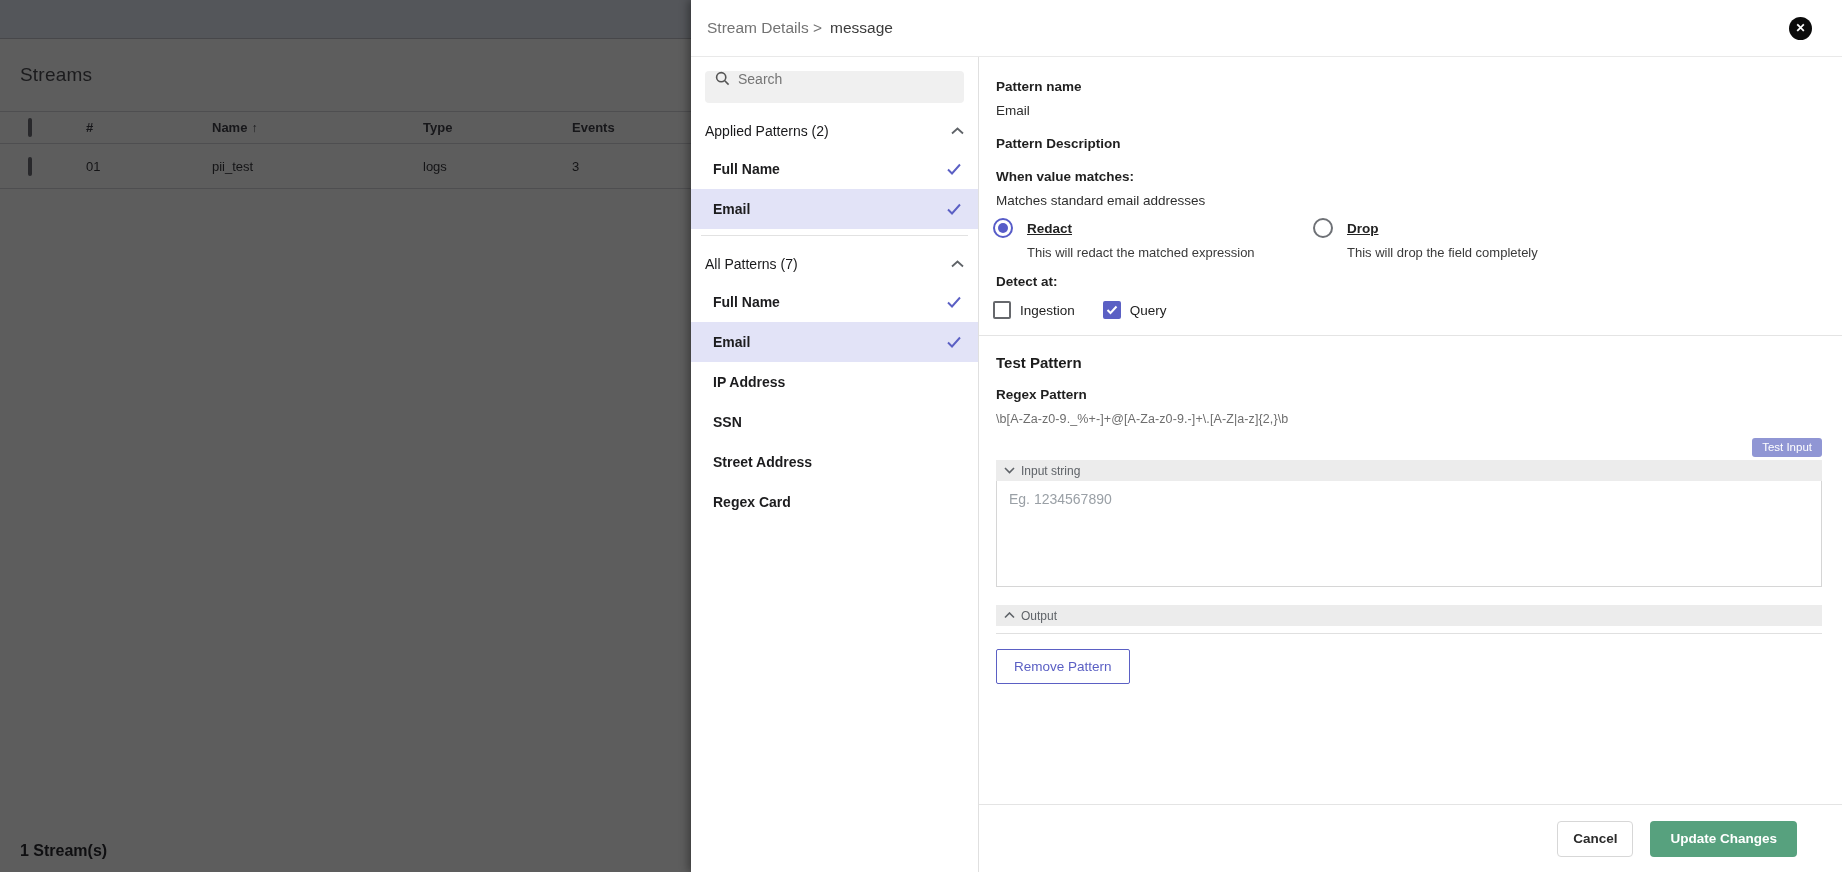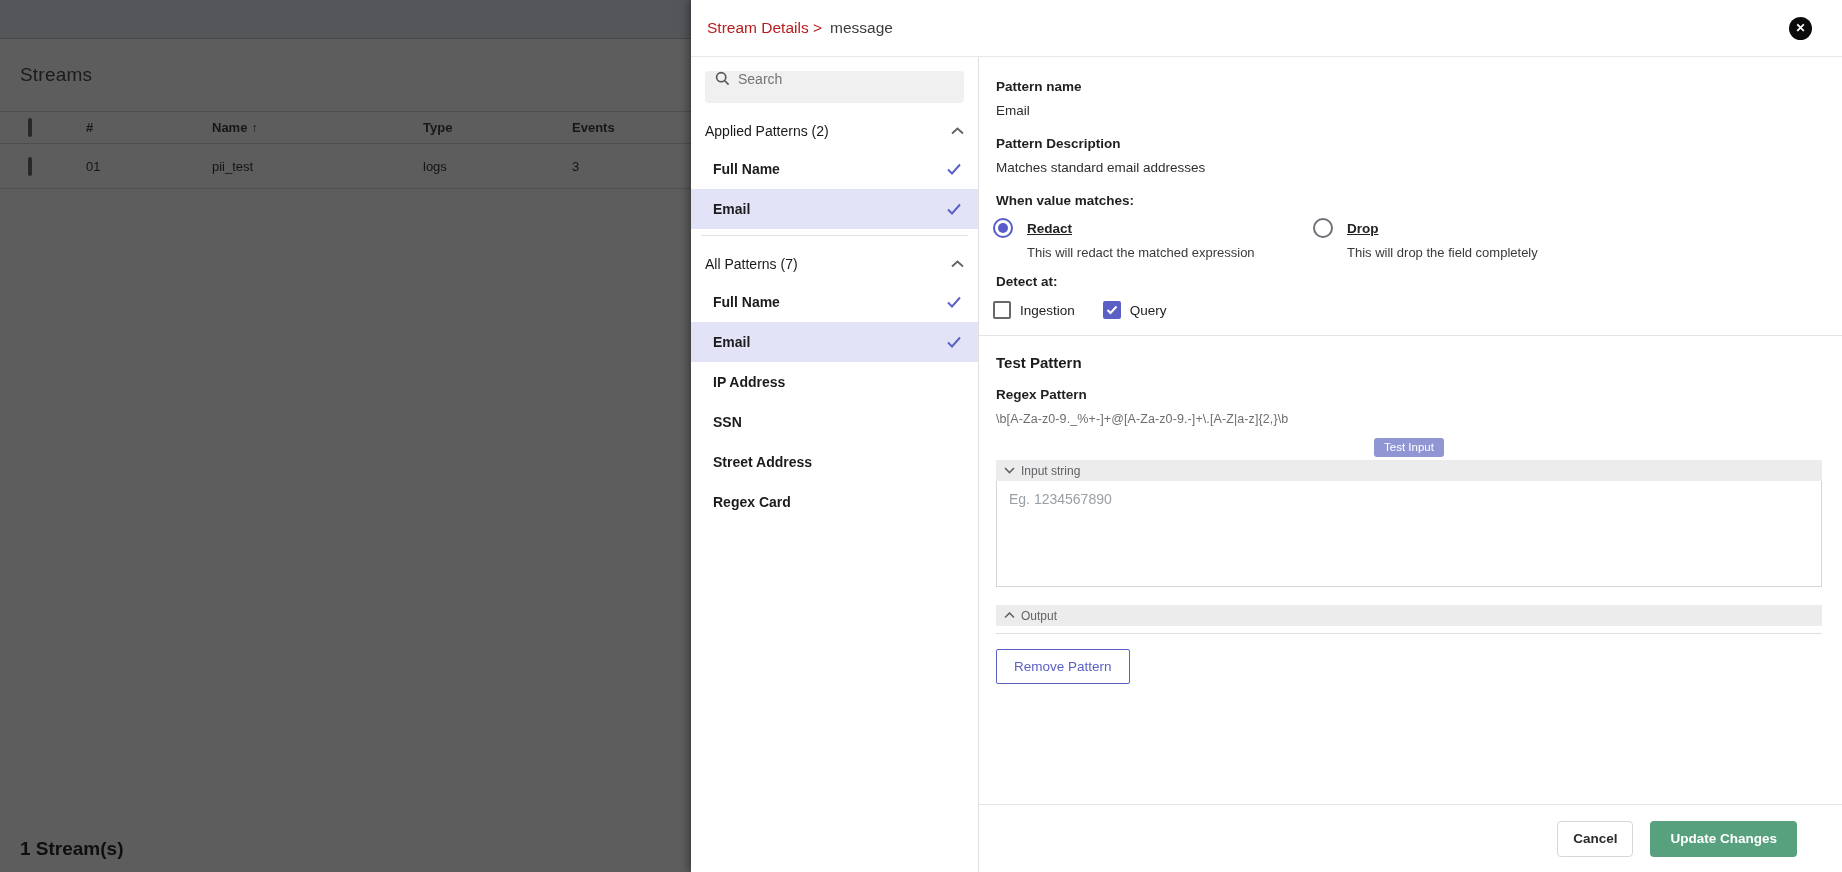--- a/index.html
+++ b/index.html
@@ -11,27 +11,27 @@
   .bg-topbar { height:39px; background:#54565a; border-bottom:1px solid #47474a; }
   .bg-title { margin:25px 0 0 20px; font-size:19px; font-weight:500; color:#1b1b1d; letter-spacing:.2px; }
   .bg-table { margin-top:25px; }
   .t-row { display:grid; grid-template-columns:58px 126px 211px 149px 1fr; align-items:center; padding-left:28px; }
   .t-head { height:33px; border-top:1px solid #4e4e50; border-bottom:1px solid #4e4e50; }
   .t-head .t-cell { font-size:13px; font-weight:700; color:#17171a; }
   .t-data { height:45px; border-bottom:1px solid #4e4e50; }
   .t-data .t-cell { font-size:13px; color:#141416; }
   .bg-cb { width:16px; height:16px; border:2px solid #28282b; border-radius:2px; background:transparent; }
   .sort { font-size:12px; margin-left:4px; }
-  .bg-footer { position:absolute; left:20px; bottom:12px; font-size:19px; font-weight:700; color:#0f0f11; }
+  .bg-footer { position:absolute; left:20px; bottom:12px; font-size:16px; font-weight:700; color:#0f0f11; }
 
   
   .drawer { position:absolute; left:691px; top:0; width:1151px; height:872px; background:#fff;
     box-shadow:-3px 0 8px rgba(0,0,0,.35); display:flex; flex-direction:column; }
   .d-header { height:57px; flex:0 0 57px; border-bottom:1px solid #e9e9e9; display:flex; align-items:center; padding:0 30px 0 16px; }
-  .crumb-parent { color:#b91c1c; font-size:15.5px; cursor:pointer; }
+  .crumb-parent { color:#737373; font-size:15.5px; cursor:pointer; }
   .crumb-current { color:#3c3c3c; font-size:15.5px; margin-left:8px; }
   .close-btn { margin-left:auto; width:23px; height:23px; border-radius:50%; background:#0b0b0b; color:#fff;
     display:flex; align-items:center; justify-content:center; font-size:12px; font-weight:700; cursor:pointer; }
 
   .d-body { flex:1; display:flex; min-height:0; }
 
   
   .plist { width:288px; flex:0 0 288px; border-right:1px solid #e0e0e0; padding-top:14px; }
   .searchbox { margin:0 14px; height:32px; background:#f0f0f0; border-radius:4px; display:flex; align-items:flex-start; padding:0 10px; }
   .searchbox input { border:none; background:transparent; outline:none; font-size:14px; color:#333; margin-left:8px; width:100%;
@@ -65,21 +65,21 @@
   .cb { width:18px; height:18px; border-radius:2px; border:2px solid #66686c; background:#fff; flex:0 0 18px;
     display:flex; align-items:center; justify-content:center; cursor:pointer; }
   .cb.on { background:#5b60c4; border-color:#5b60c4; }
   .cb-lbl { font-size:13.5px; color:#222; margin-left:9px; }
   .cb-gap { width:28px; }
 
   .hdiv { height:1px; background:#e4e4e4; margin-top:16px; }
   .sec-title { font-size:15px; font-weight:700; color:#1d1d1d; }
   .regex { font-size:12.5px; color:#6e6e6e; margin-top:10px; letter-spacing:.1px; }
 
-  .badge-row { display:flex; justify-content:center; margin-top:12px; }
+  .badge-row { display:flex; justify-content:flex-end; margin-top:12px; }
   .badge { background:#9096d4; color:#fff; font-size:11.5px; padding:3px 10px 4px 10px; border-radius:3px; cursor:pointer; }
 
   .acc-bar { height:21px; background:#ececec; display:flex; align-items:center; padding:0 8px; margin-top:3px; cursor:pointer; }
   .acc-lbl { font-size:12px; color:#5f6368; margin-left:6px; }
   .test-area { width:100%; height:106px; border:1px solid #d6d6d6; border-top:none; resize:none; outline:none;
     padding:10px 12px; font-size:14px; color:#333; font-family:"Liberation Sans", sans-serif; display:block; }
   .test-area::placeholder { color:#9aa0a6; }
   .out-underline { height:1px; background:#e0e0e0; margin-top:7px; }
 
   .remove-btn { margin:15px 0 0 17px; display:inline-block; background:#fff; border:1px solid #5b60c4; color:#5b60c4;
@@ -206,23 +206,23 @@
       <div class="p-item">
           <span>Regex Card</span>
         </div>
     </div>
 
     <div class="pdetail">
       <div class="pd-scroll">
         <div class="px lbl">Pattern name</div>
         <div class="px val">Email</div>
         <div class="px lbl mt18">Pattern Description</div>
+        <div class="px lbl mt18">When value matches:</div>
+
         <div class="px val">Matches standard email addresses</div>
-
-        <div class="px lbl mt18">When value matches:</div>
         <div class="px radio-row">
           <div class="radio-opt">
             <div class="radio-line">
               <span class="radio on"></span>
               <span class="radio-lbl">Redact</span>
             </div>
             <div class="radio-desc">This will redact the matched expression</div>
           </div>
           <div class="radio-opt">
             <div class="radio-line">

